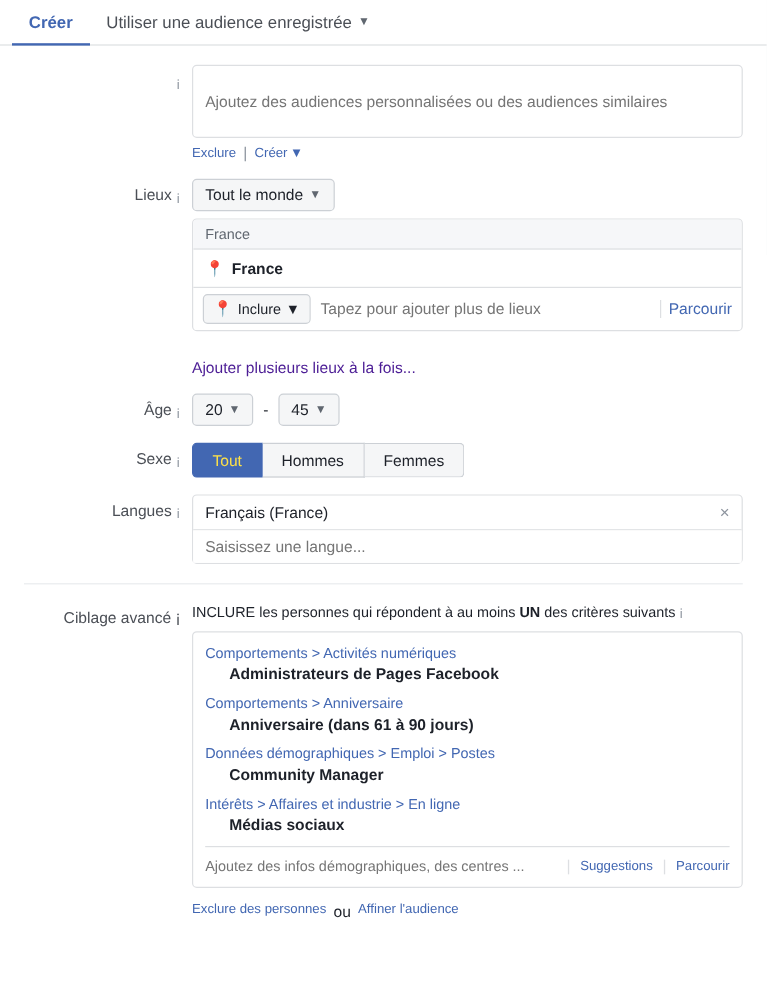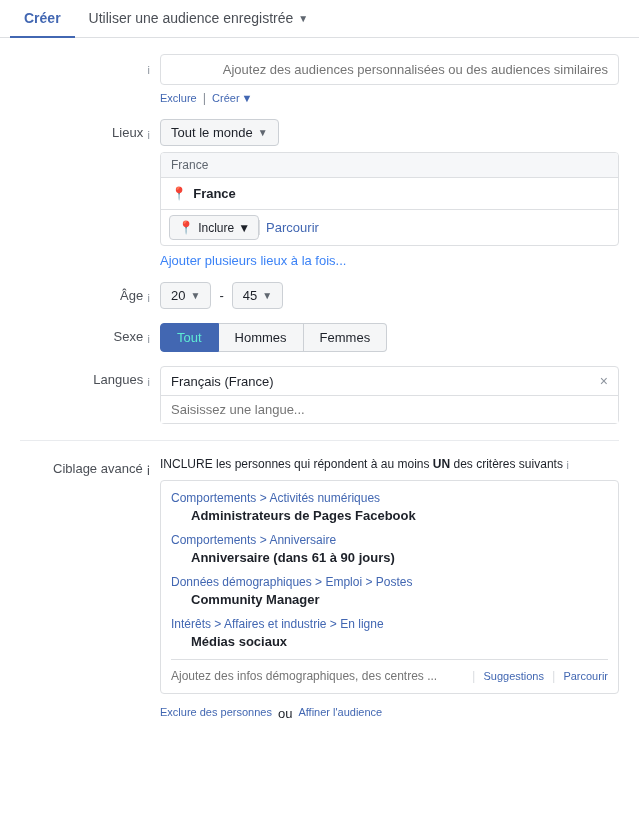--- a/index.html
+++ b/index.html
@@ -79,25 +79,24 @@
     }
     .form-control {
       flex: 1;
     }
 
     
     .audience-input {
       width: 100%;
       border: 1px solid #dddfe2;
       border-radius: 4px;
-      padding: 7px 10px;
+      padding: 22px 10px;
       font-size: 13px;
       color: #737373;
       background: #fff;
-      text-align: right;
     }
     .audience-actions {
       margin-top: 5px;
       display: flex;
       gap: 6px;
       align-items: center;
     }
     .link-btn {
       color: #4267b2;
       font-size: 11px;
@@ -181,22 +180,22 @@
     }
     .parcourir-link {
       color: #4267b2;
       font-size: 13px;
       cursor: pointer;
       white-space: nowrap;
       padding-left: 6px;
       border-left: 1px solid #dddfe2;
     }
     .add-multiple {
-      margin-top: 7px;
-      color: #3b82f6;
+      margin-top: 23px;
+      color: #4c1d95;
       font-size: 13px;
       cursor: pointer;
     }
 
     
     .age-row {
       display: flex;
       align-items: center;
       gap: 8px;
     }
@@ -213,21 +212,21 @@
       font-size: 13px;
       cursor: pointer;
       background: #f5f6f7;
       color: #1d2129;
     }
     .sexe-btn:first-child { border-radius: 4px 0 0 4px; }
     .sexe-btn:last-child { border-radius: 0 4px 4px 0; }
     .sexe-btn + .sexe-btn { border-left: none; }
     .sexe-btn.active {
       background: #4267b2;
-      color: #5eead4;
+      color: #fde047;
       border-color: #4267b2;
     }
 
     
     .langues-box {
       border: 1px solid #dddfe2;
       border-radius: 4px;
     }
     .langue-tag {
       display: flex;
@@ -392,20 +391,21 @@
           <div class="location-item">
             <span class="pin-icon">📍</span>
             <span>France</span>
           </div>
           <div class="location-input-row">
             <button class="include-btn">
               <span class="pin-icon">📍</span>
               <span>Inclure</span>
               <span>▼</span>
             </button>
+            <input class="location-text-input" type="text" placeholder="Tapez pour ajouter plus de lieux" style="">
             <span class="parcourir-link">Parcourir</span>
           </div>
         </div>
         <div class="add-multiple">Ajouter plusieurs lieux à la fois...</div>
       </div>
     </div>
 
     <div class="form-row">
       <div class="form-label">
         <span>Âge</span>

